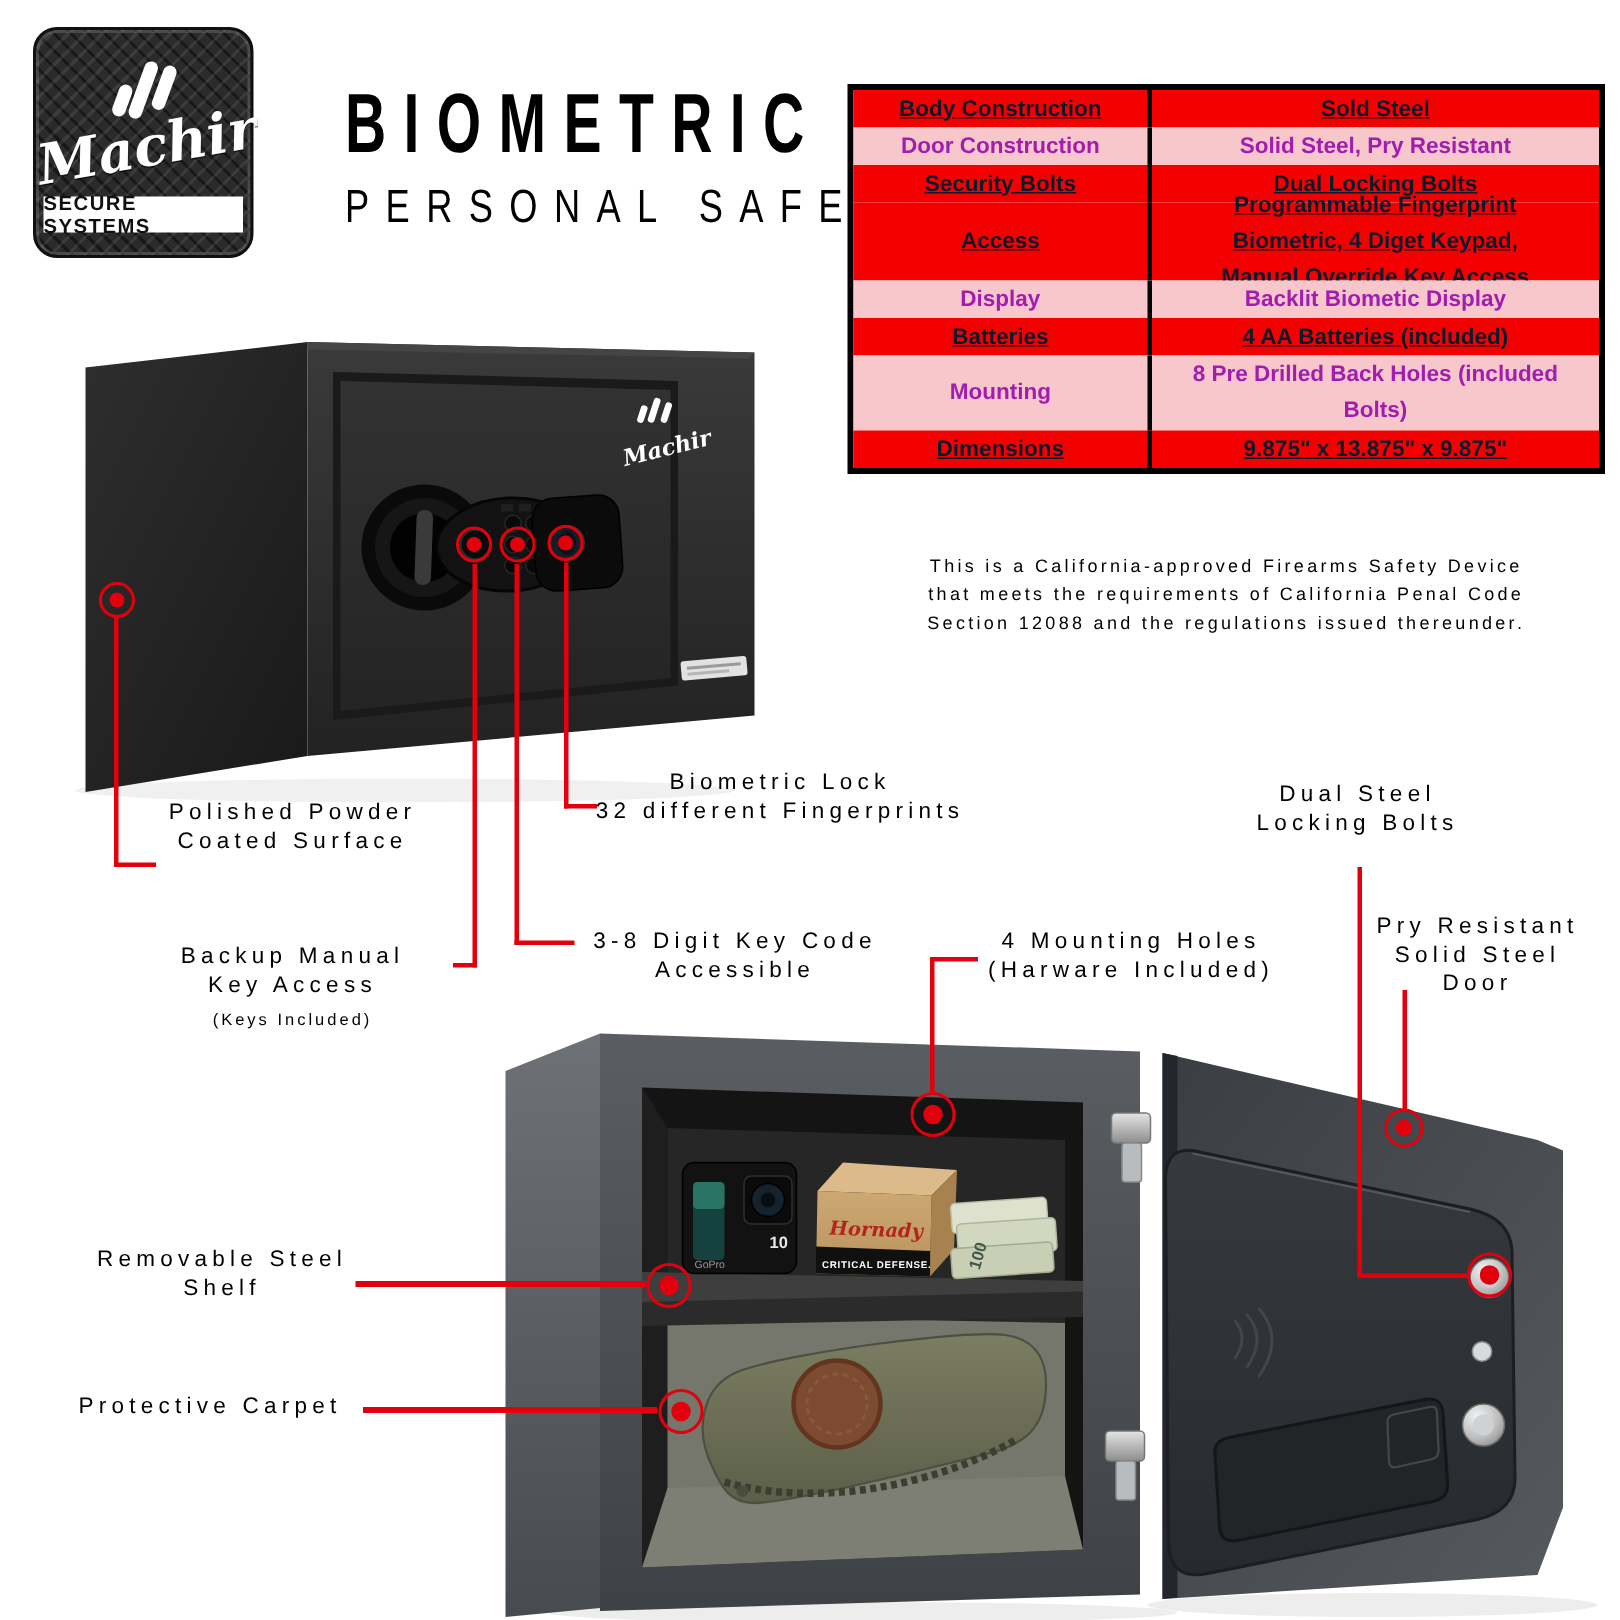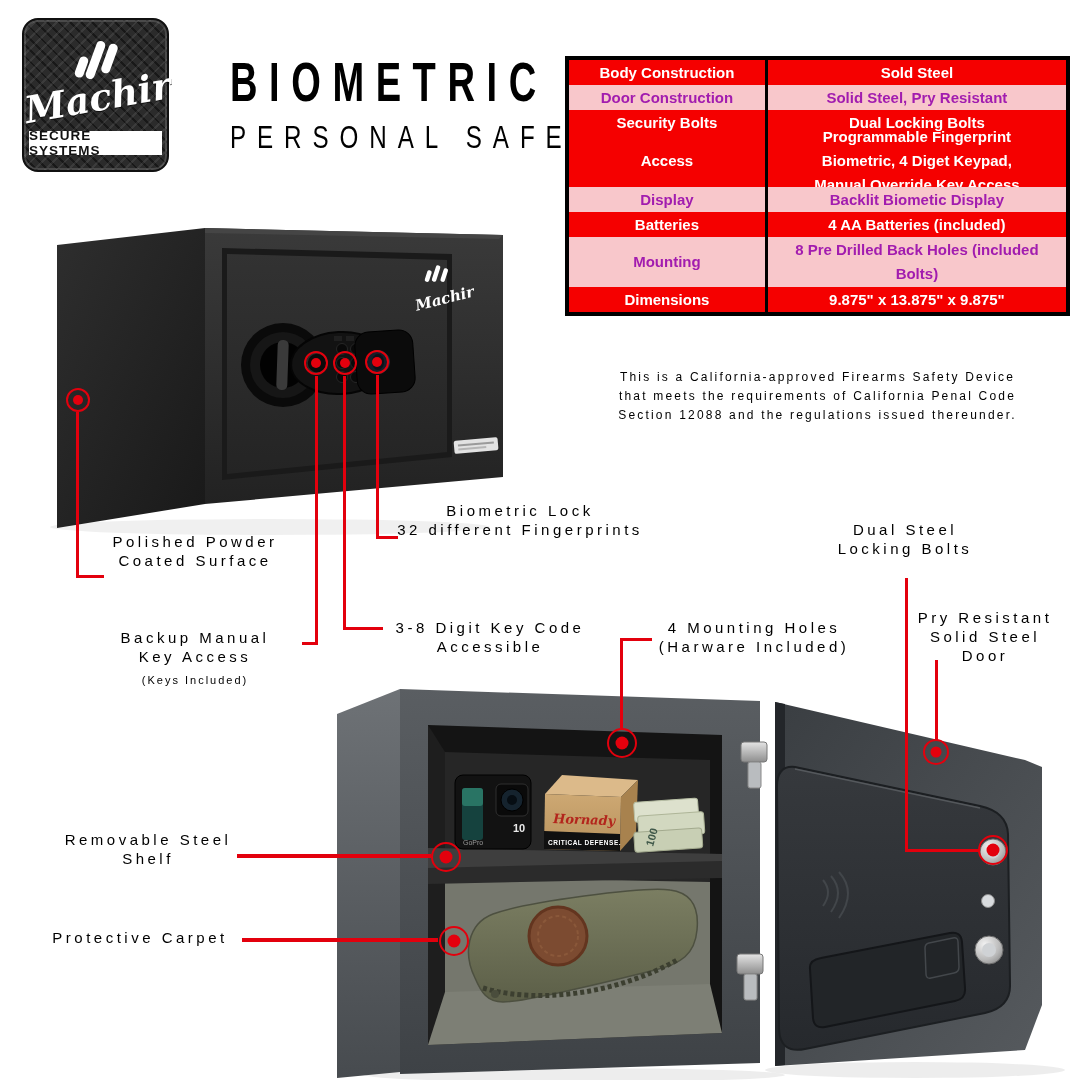--- a/index.html
+++ b/index.html
@@ -30,21 +30,21 @@
              transform:scaleX(.68);transform-origin:left top;line-height:52px;}
   .title .t2{display:block;margin-top:12px;font-size:31px;font-weight:400;letter-spacing:14px;white-space:nowrap;
              transform:scaleX(.78);transform-origin:left top;}
   
   .spec{position:absolute;left:565px;top:56px;width:505px;border:4px solid #000;box-sizing:border-box;}
   .spec .row{display:flex;}
   .spec .cell{display:flex;align-items:center;justify-content:center;text-align:center;
               font-weight:bold;font-size:15px;line-height:24px;box-sizing:border-box;}
   .spec .lab{width:40%;border-right:3px solid #000;}
   .spec .val{width:60%;padding:0 6px;white-space:pre-line;}
-  .spec .r-red{background:var(--tred);color:#ffffff;}
+  .spec .r-red{background:var(--tred);color:#0f172a;text-decoration:underline;}
   .spec .r-pink{background:var(--tpink);color:#a21caf;}
   .spec .h1{height:25px;} .spec .h2{height:50px;} .spec .h3{height:52px;}
   
   .disclaimer{position:absolute;left:570px;top:368px;width:495px;text-align:center;
               font-size:12px;letter-spacing:2.2px;line-height:19px;color:#000;}
   
   .co{position:absolute;text-align:center;font-size:15px;letter-spacing:3.5px;line-height:19px;white-space:nowrap;}
   .co .small{font-size:11px;letter-spacing:2px;margin-top:5px;}
   
   .ln{position:absolute;background:var(--red);}
@@ -322,21 +322,21 @@
 
   <div class="co" style="left:85px;top:532px;width:220px">
     <div>Polished Powder</div>
     <div>Coated Surface</div>
   </div>
   <div class="co" style="left:85px;top:628px;width:220px">
     <div>Backup Manual</div>
     <div>Key Access</div>
     <div class="small">(Keys Included)</div>
   </div>
-  <div class="co" style="left:390px;top:501px;width:260px">
+  <div class="co" style="left:390px;top:512px;width:260px">
     <div>Biometric Lock</div>
     <div>32 different Fingerprints</div>
   </div>
   <div class="co" style="left:375px;top:618px;width:230px">
     <div>3-8 Digit Key Code</div>
     <div>Accessible</div>
   </div>
   <div class="co" style="left:644px;top:618px;width:220px">
     <div>4 Mounting Holes</div>
     <div>(Harware Included)</div>

